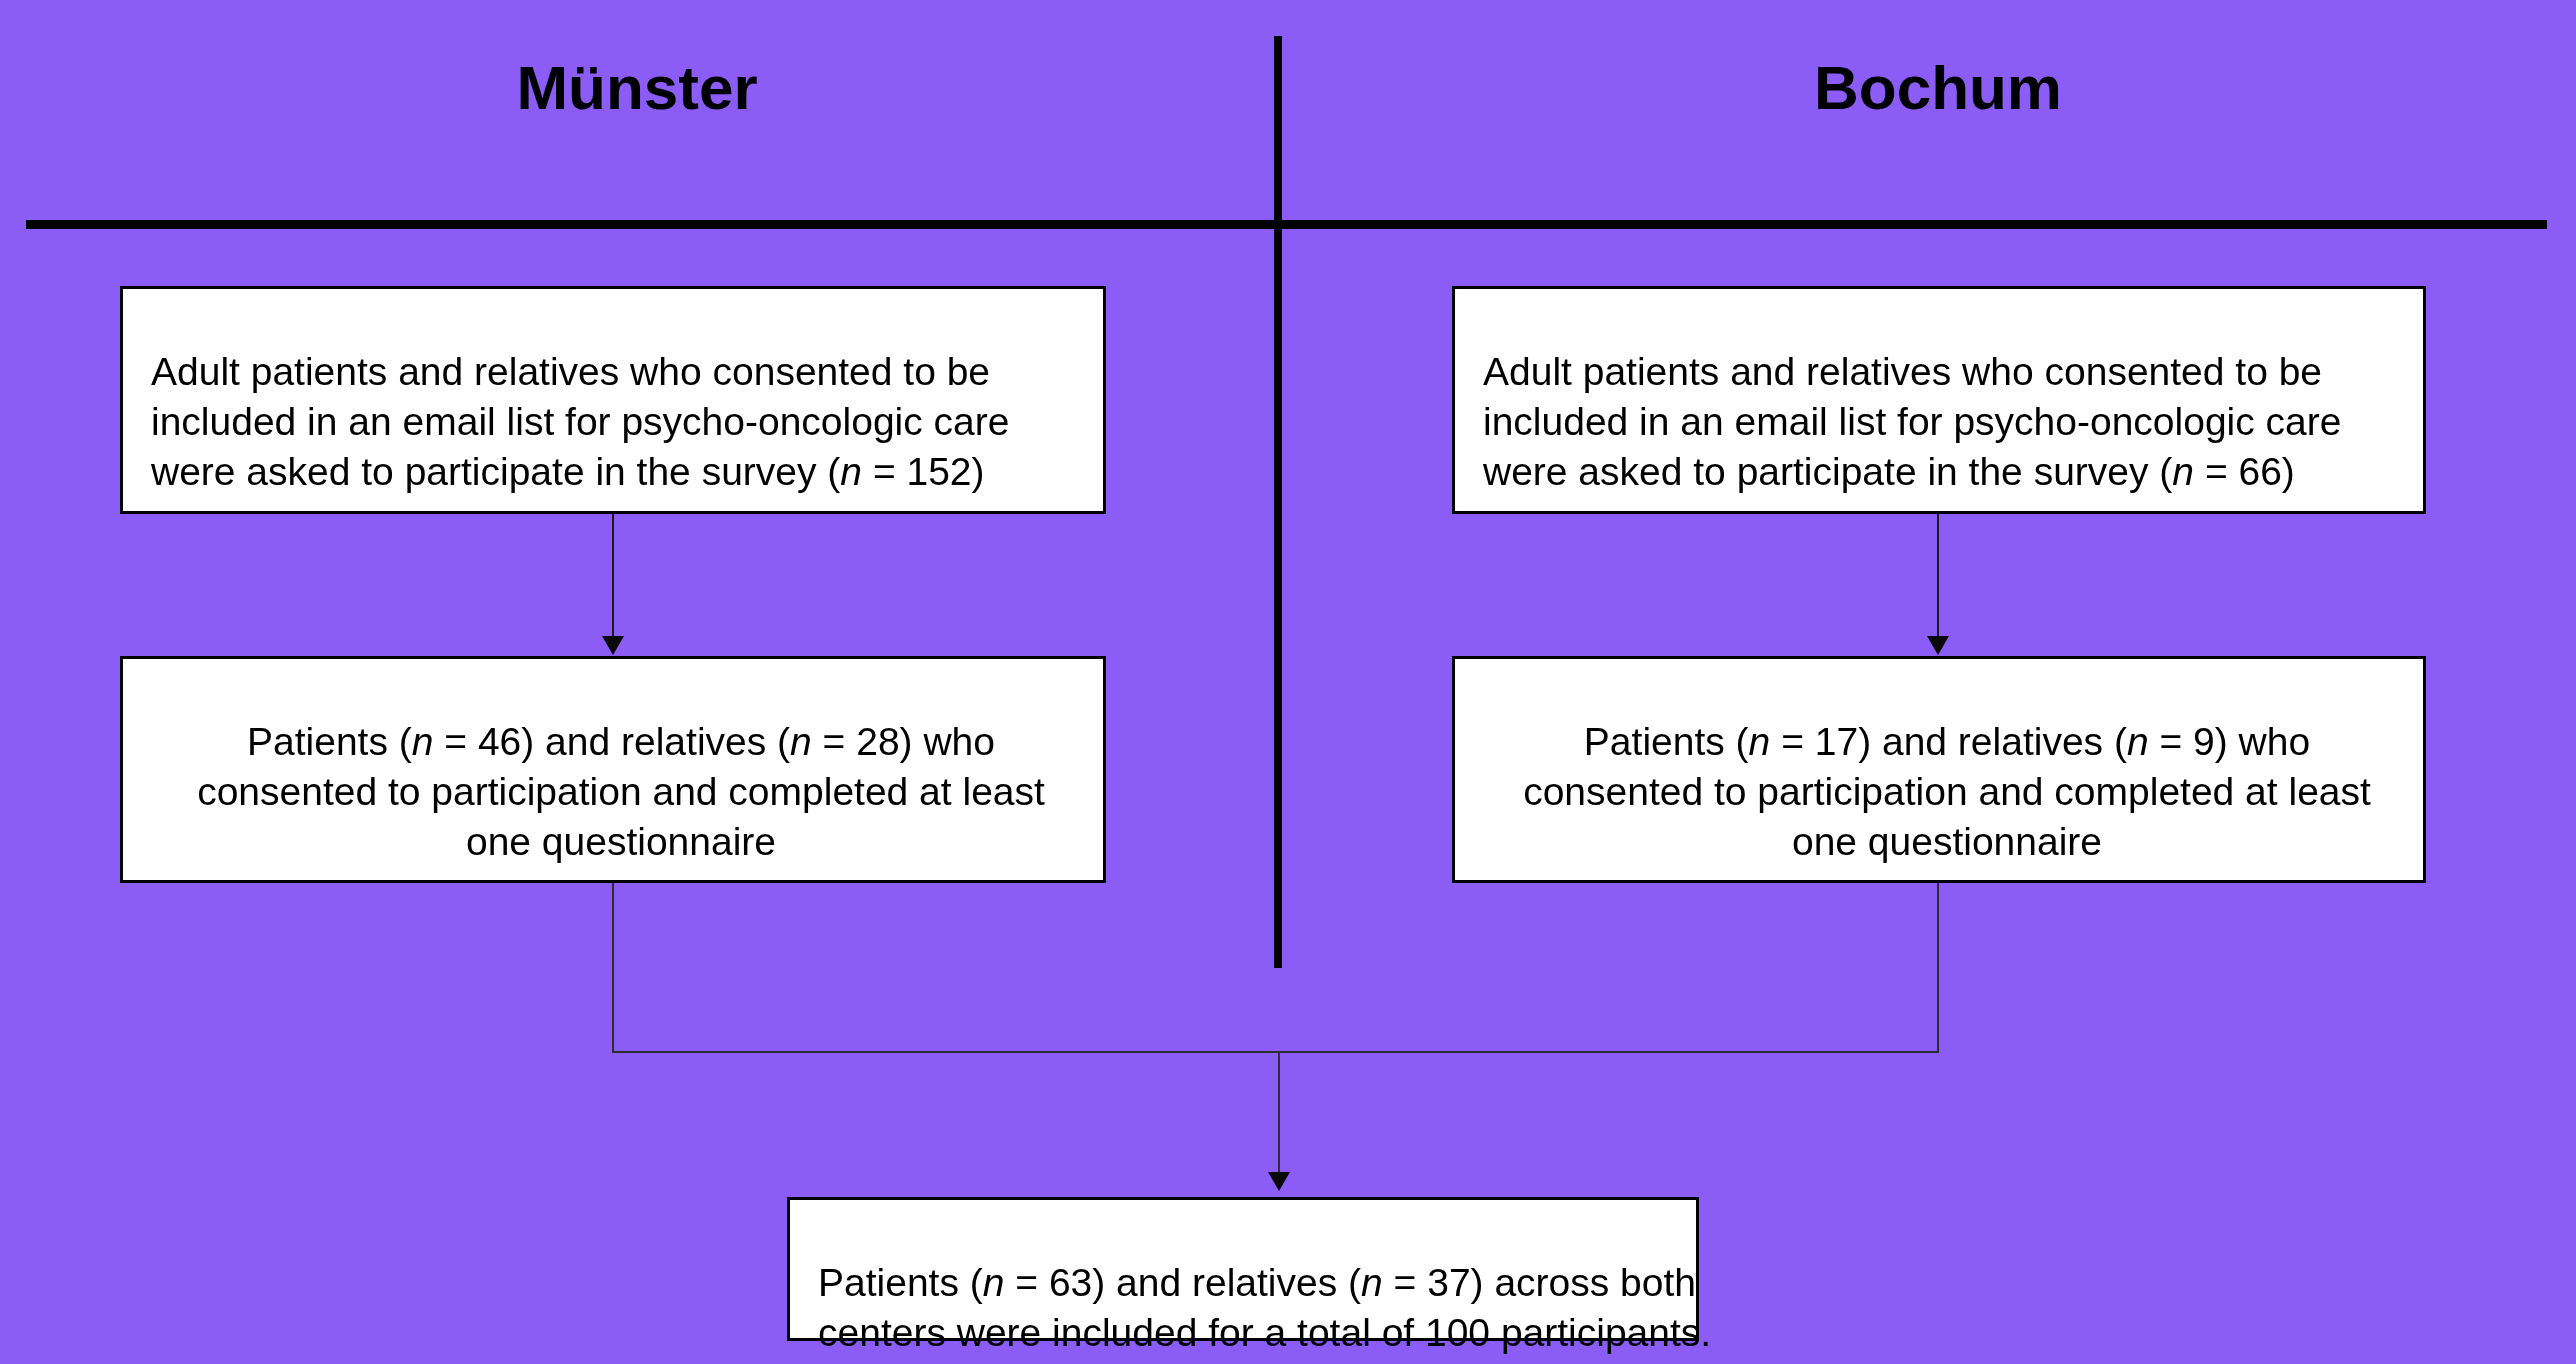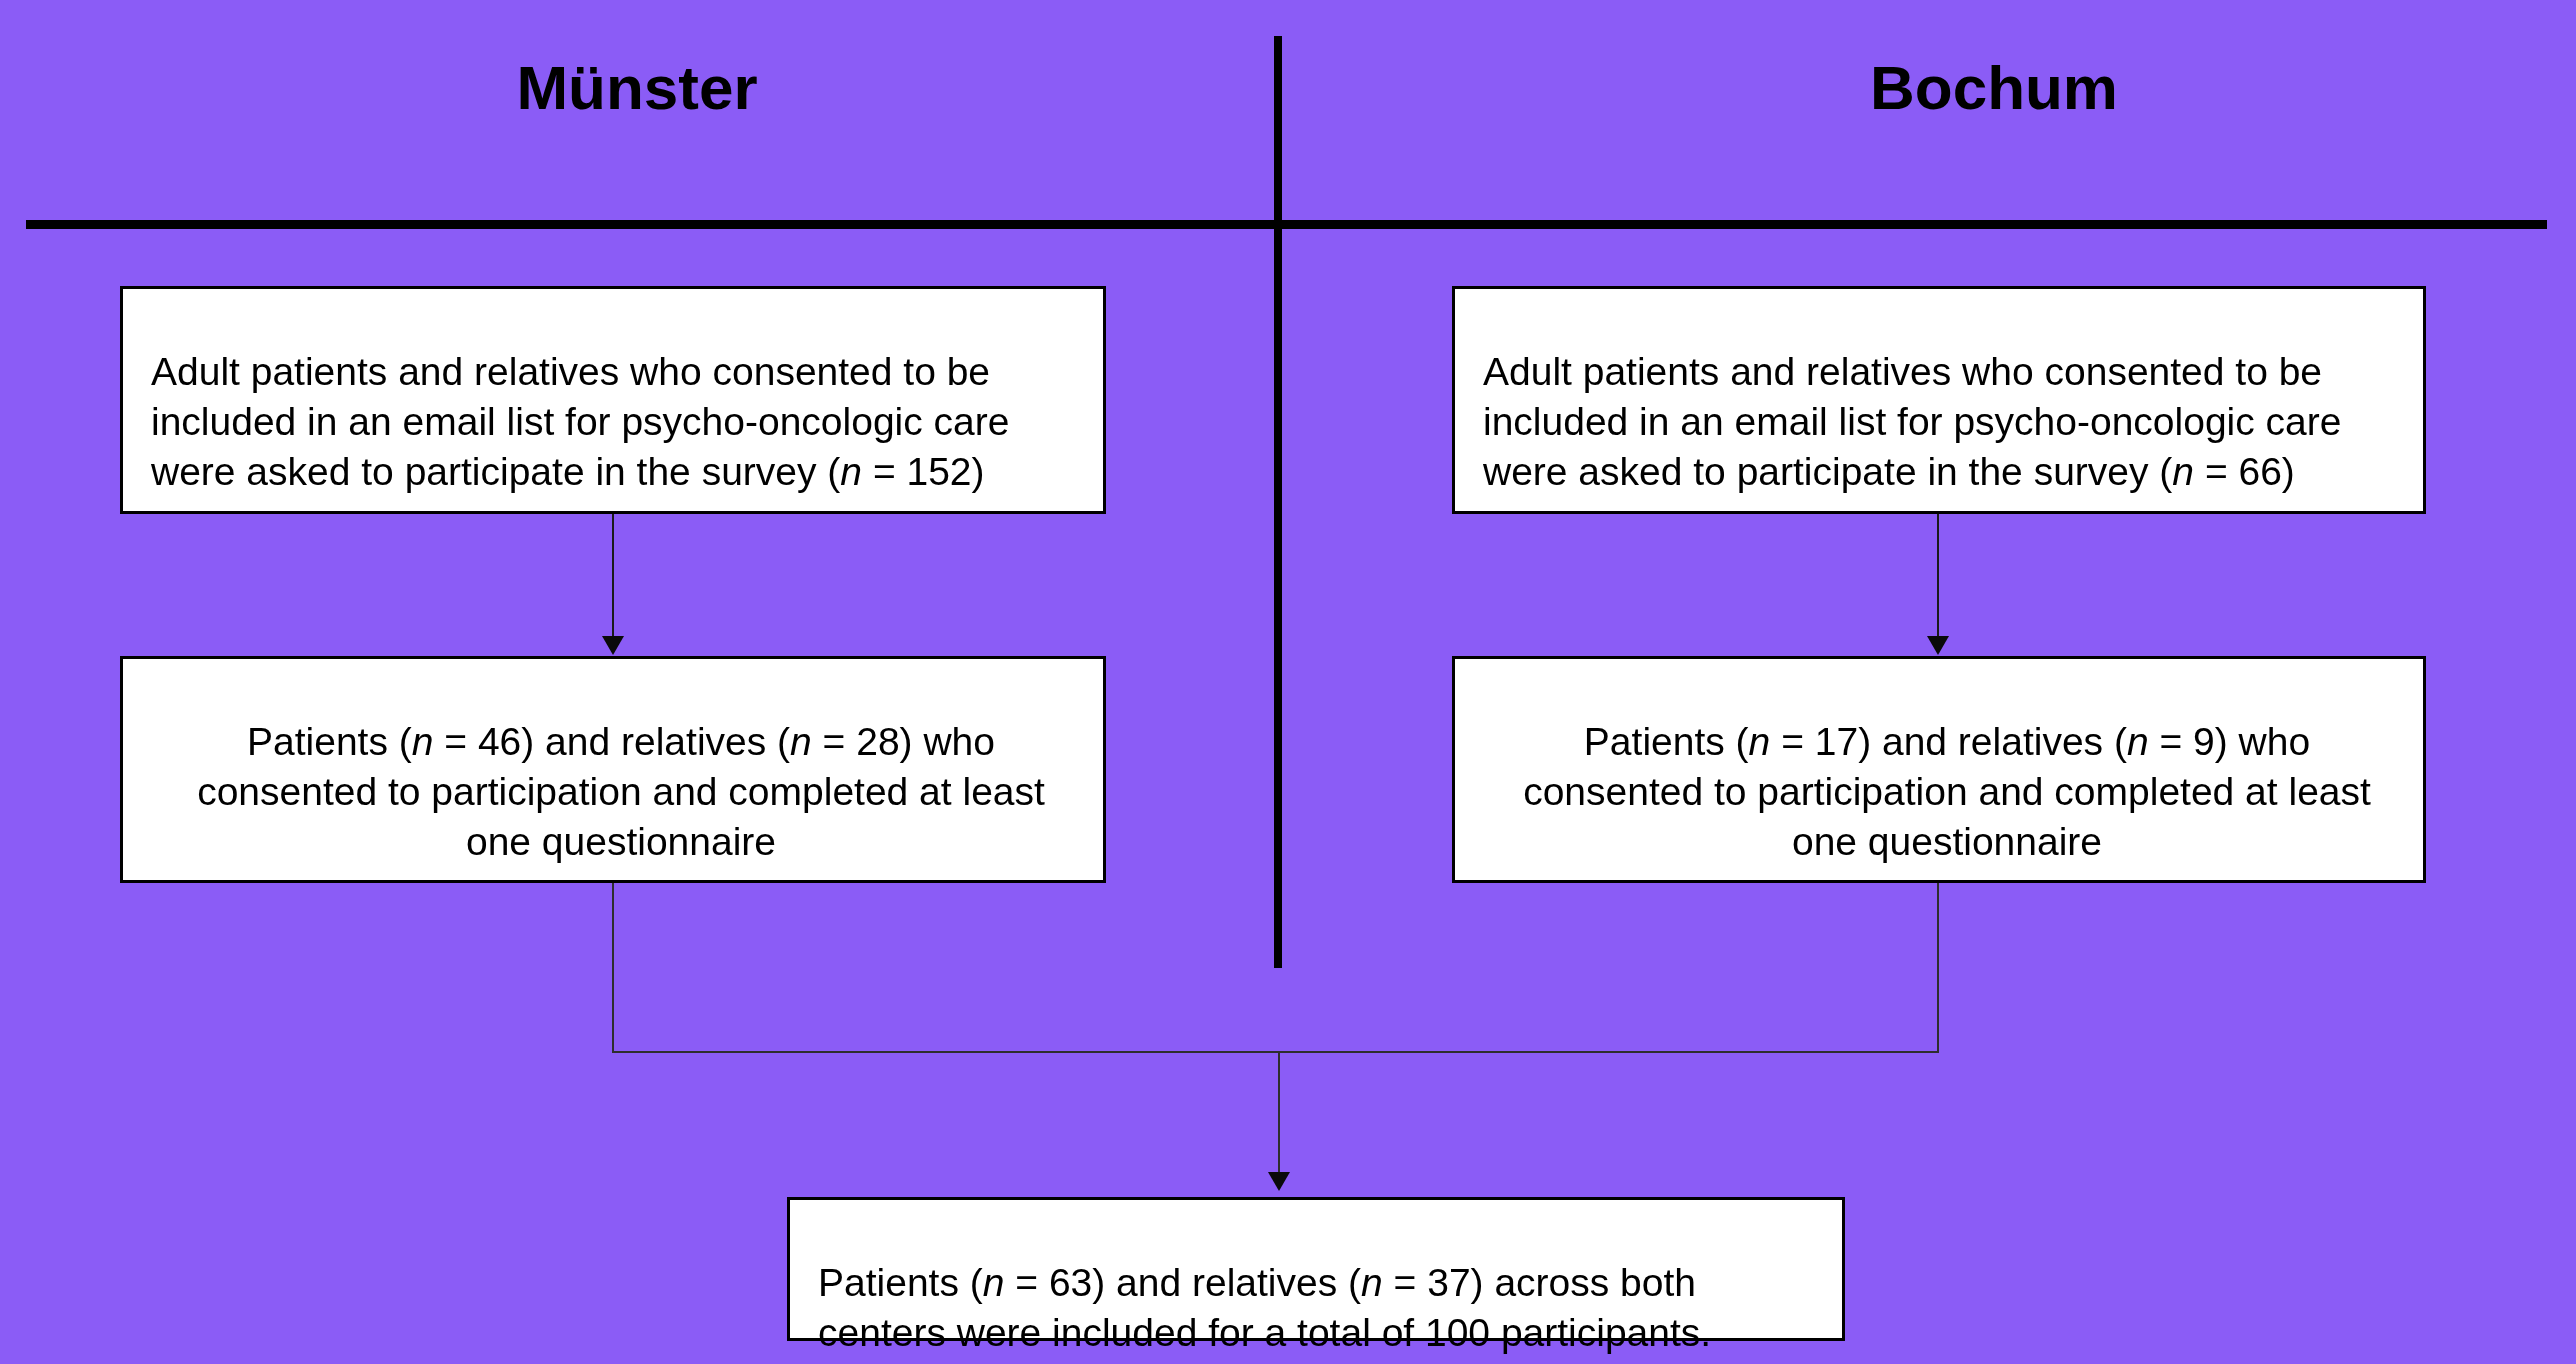--- a/index.html
+++ b/index.html
@@ -62,21 +62,21 @@
     border-top: 19.6px solid #0a0a0a;
     transform: translateX(-50%);
   }
 </style>
 </head>
 <body>
 
 <div class="canvas">
 
   <div class="hdr" style="left:637px;">Münster</div>
-  <div class="hdr" style="left:1994px;">Bochum</div>
+  <div class="hdr" style="left:1938px;">Bochum</div>
 
   <div class="rule-h" style="left:25.5px; top:220px; width:2521px; height:9px;"></div>
 
   <div class="divider-v" style="left:1274px; top:36px; width:8.3px; height:932px;"></div>
 
   <div class="box" style="left:120px; top:286px; width:986px; height:228px;">
     <div class="box-text">
         <div class="tline"><span>Adult patients and relatives who consented to be</span></div>
         <div class="tline"><span>included in an email list for psycho-oncologic care</span></div>
         <div class="tline"><span>were asked to participate in the survey (</span><span class="it">n</span><span> = 152)</span></div>
@@ -110,21 +110,21 @@
         <div class="tline"><span>one questionnaire</span></div>
       </div>
   </div>
 
   <div class="conn" style="left:612px; top:883px; width:1.8px; height:169px;"></div>
   <div class="conn" style="left:1937px; top:883px; width:1.8px; height:169px;"></div>
   <div class="conn" style="left:612px; top:1051px; width:1327px; height:1.8px;"></div>
   <div class="conn" style="left:1278px; top:1051px; width:1.8px; height:122px;"></div>
   <div class="head-down" style="left:1279px; top:1172px;"></div>
 
-  <div class="box" style="left:787px; top:1197px; width:1058px; height:144px;">
+  <div class="box" style="left:787px; top:1197px; width:912px; height:144px;">
     <div class="box-text">
         <div class="tline"><span>Patients (</span><span class="it">n</span><span> = 63) and relatives (</span><span class="it">n</span><span> = 37) across both</span></div>
         <div class="tline"><span>centers were included for a total of 100 participants.</span></div>
       </div>
   </div>
 
 </div>
 
 
 </body></html>

